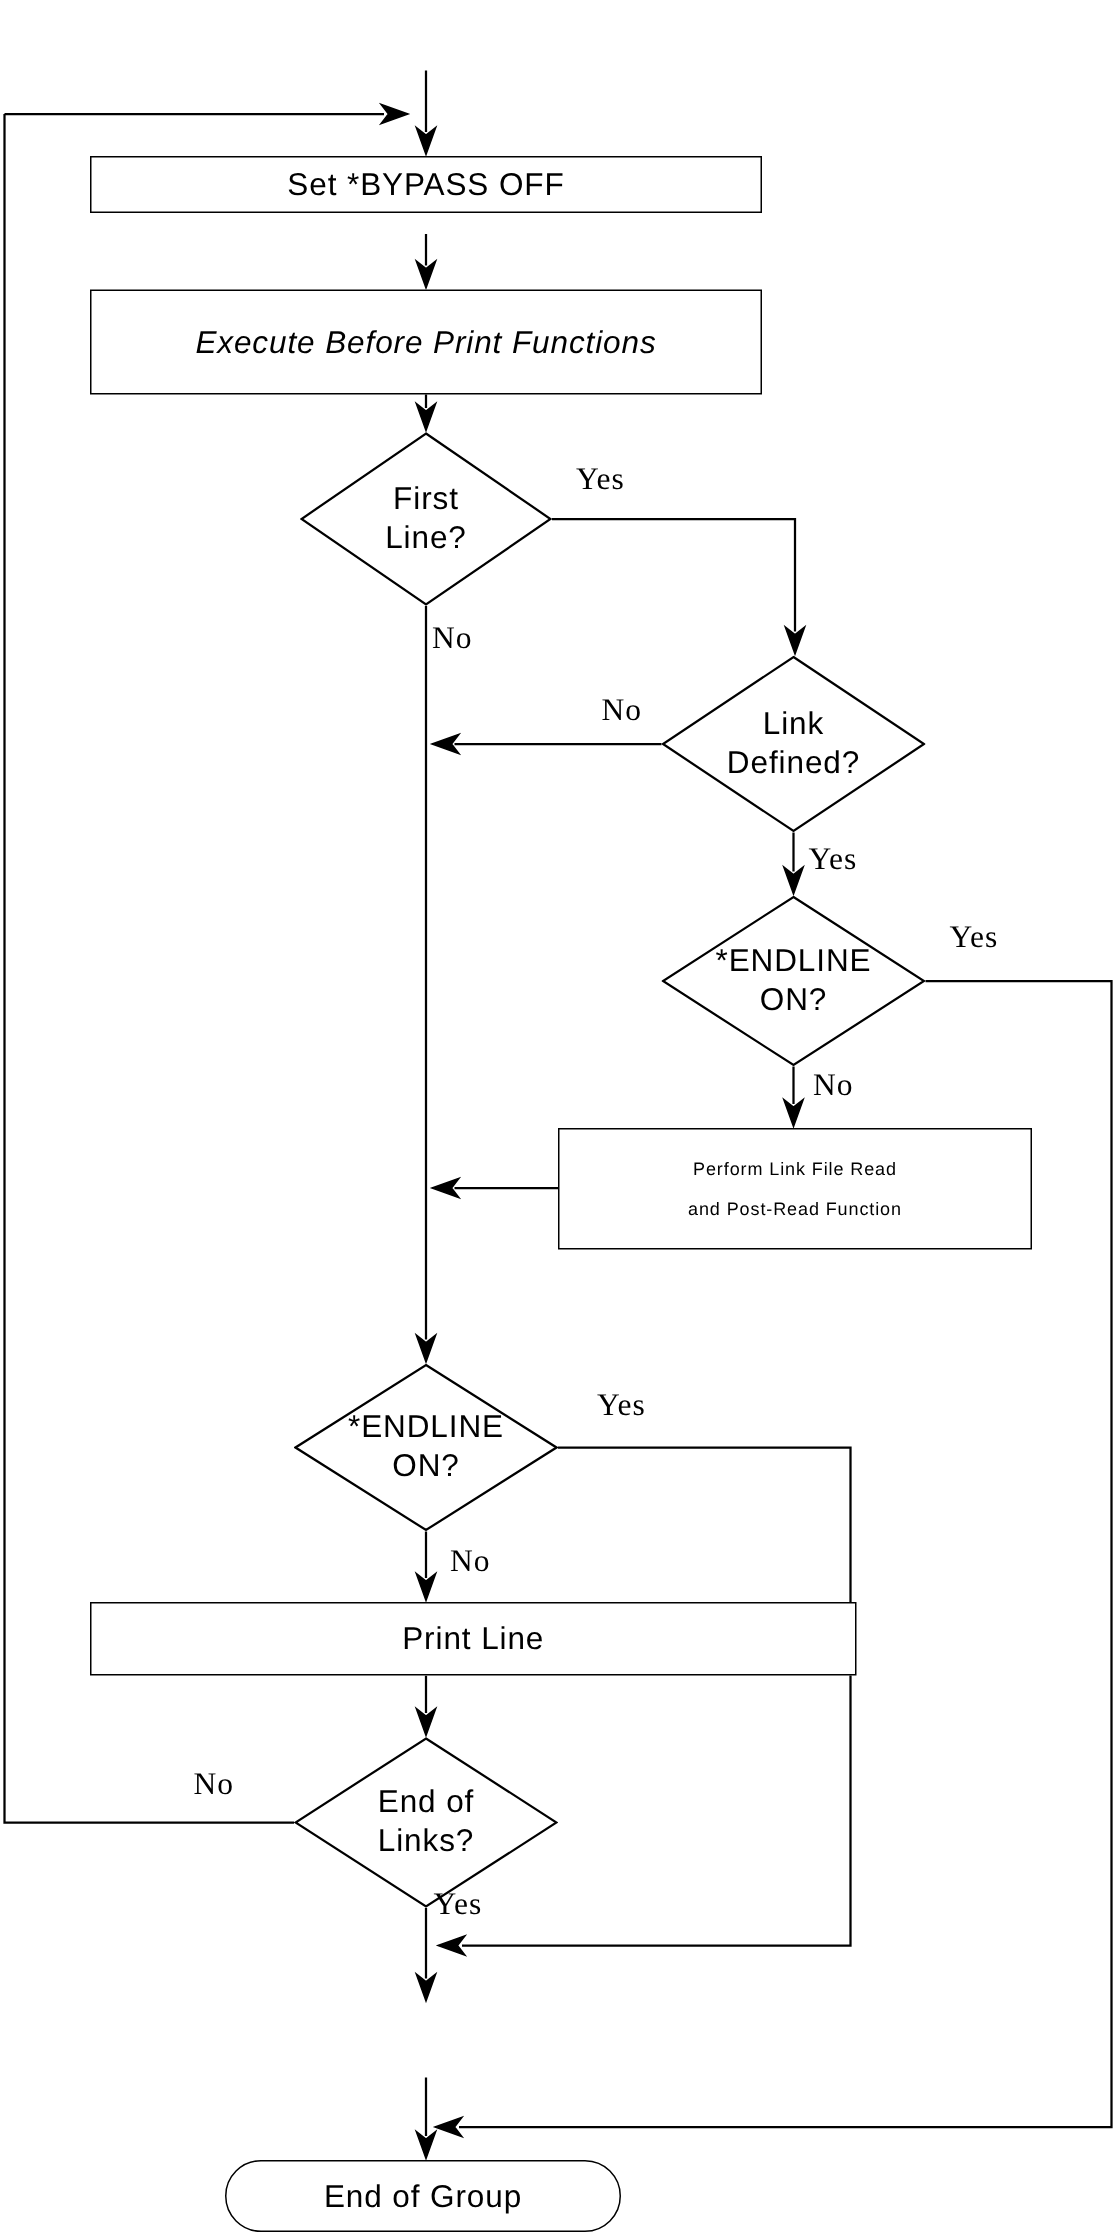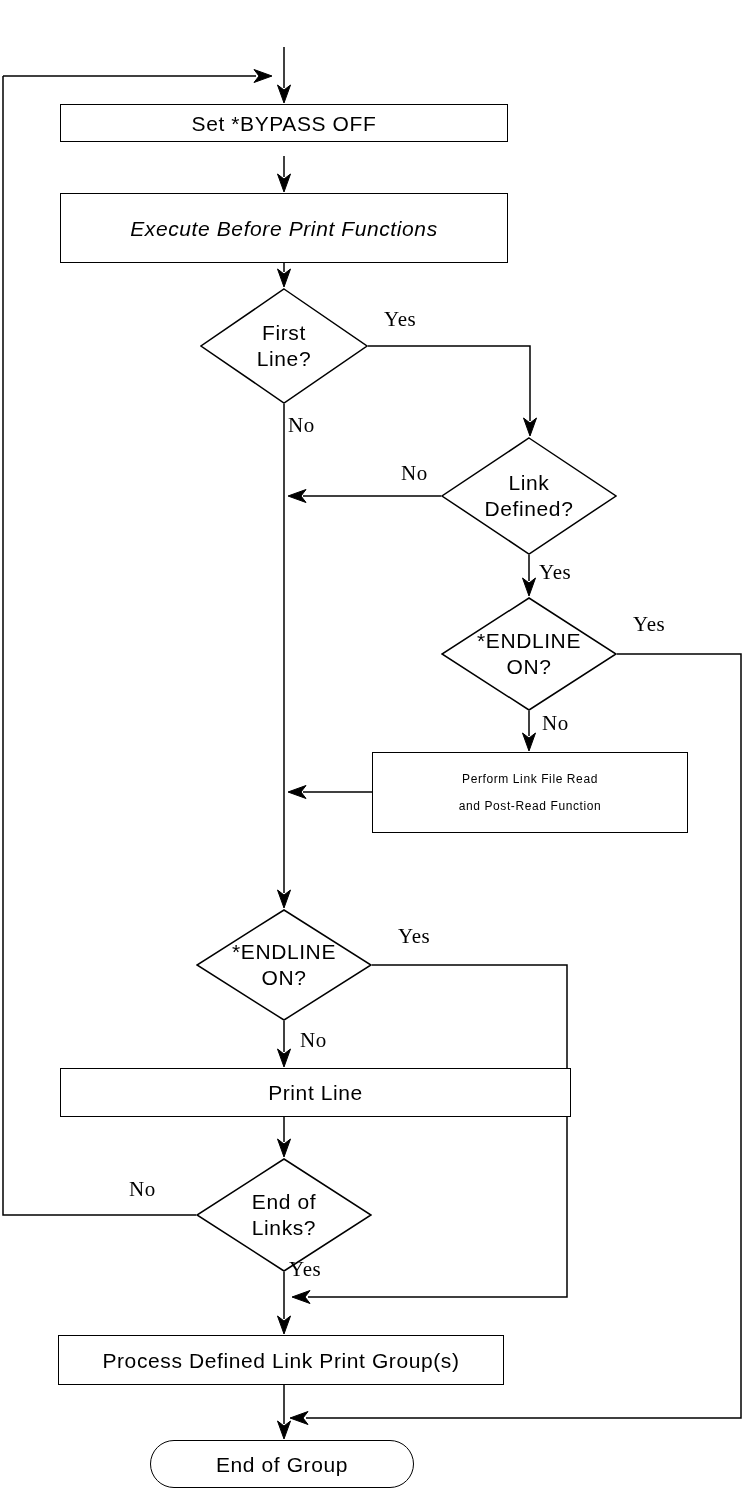--- a/index.html
+++ b/index.html
@@ -165,23 +165,20 @@
   <div class="node decision" style="left:196px; top:1158px; width:176px; height:114px;">
     <svg viewBox="0 0 176 114">
       <polygon points="88,1 175,57 88,113 1,57" fill="#ffffff" stroke="#000000" stroke-width="1.5"></polygon>
     </svg>
     <div class="dtext">
       <div>End of</div>
       <div>Links?</div>
     </div>
   </div>
 
-  <div class="node process" style="left:58px; top:1335px; width:446px; height:50px;">
-    <span>Process Defined Link Print Group(s)</span>
-  </div>
 
   <div class="node terminator" style="left:150px; top:1440px; width:264px; height:48px; border-radius:24px;">
     <span>End of Group</span>
   </div>
 
   <span class="edge-label" style="left:384px; top:307px;">Yes</span>
   <span class="edge-label" style="left:288px; top:413px;">No</span>
   <span class="edge-label" style="left:401px; top:461px;">No</span>
   <span class="edge-label" style="left:539px; top:560px;">Yes</span>
   <span class="edge-label" style="left:633px; top:612px;">Yes</span>

